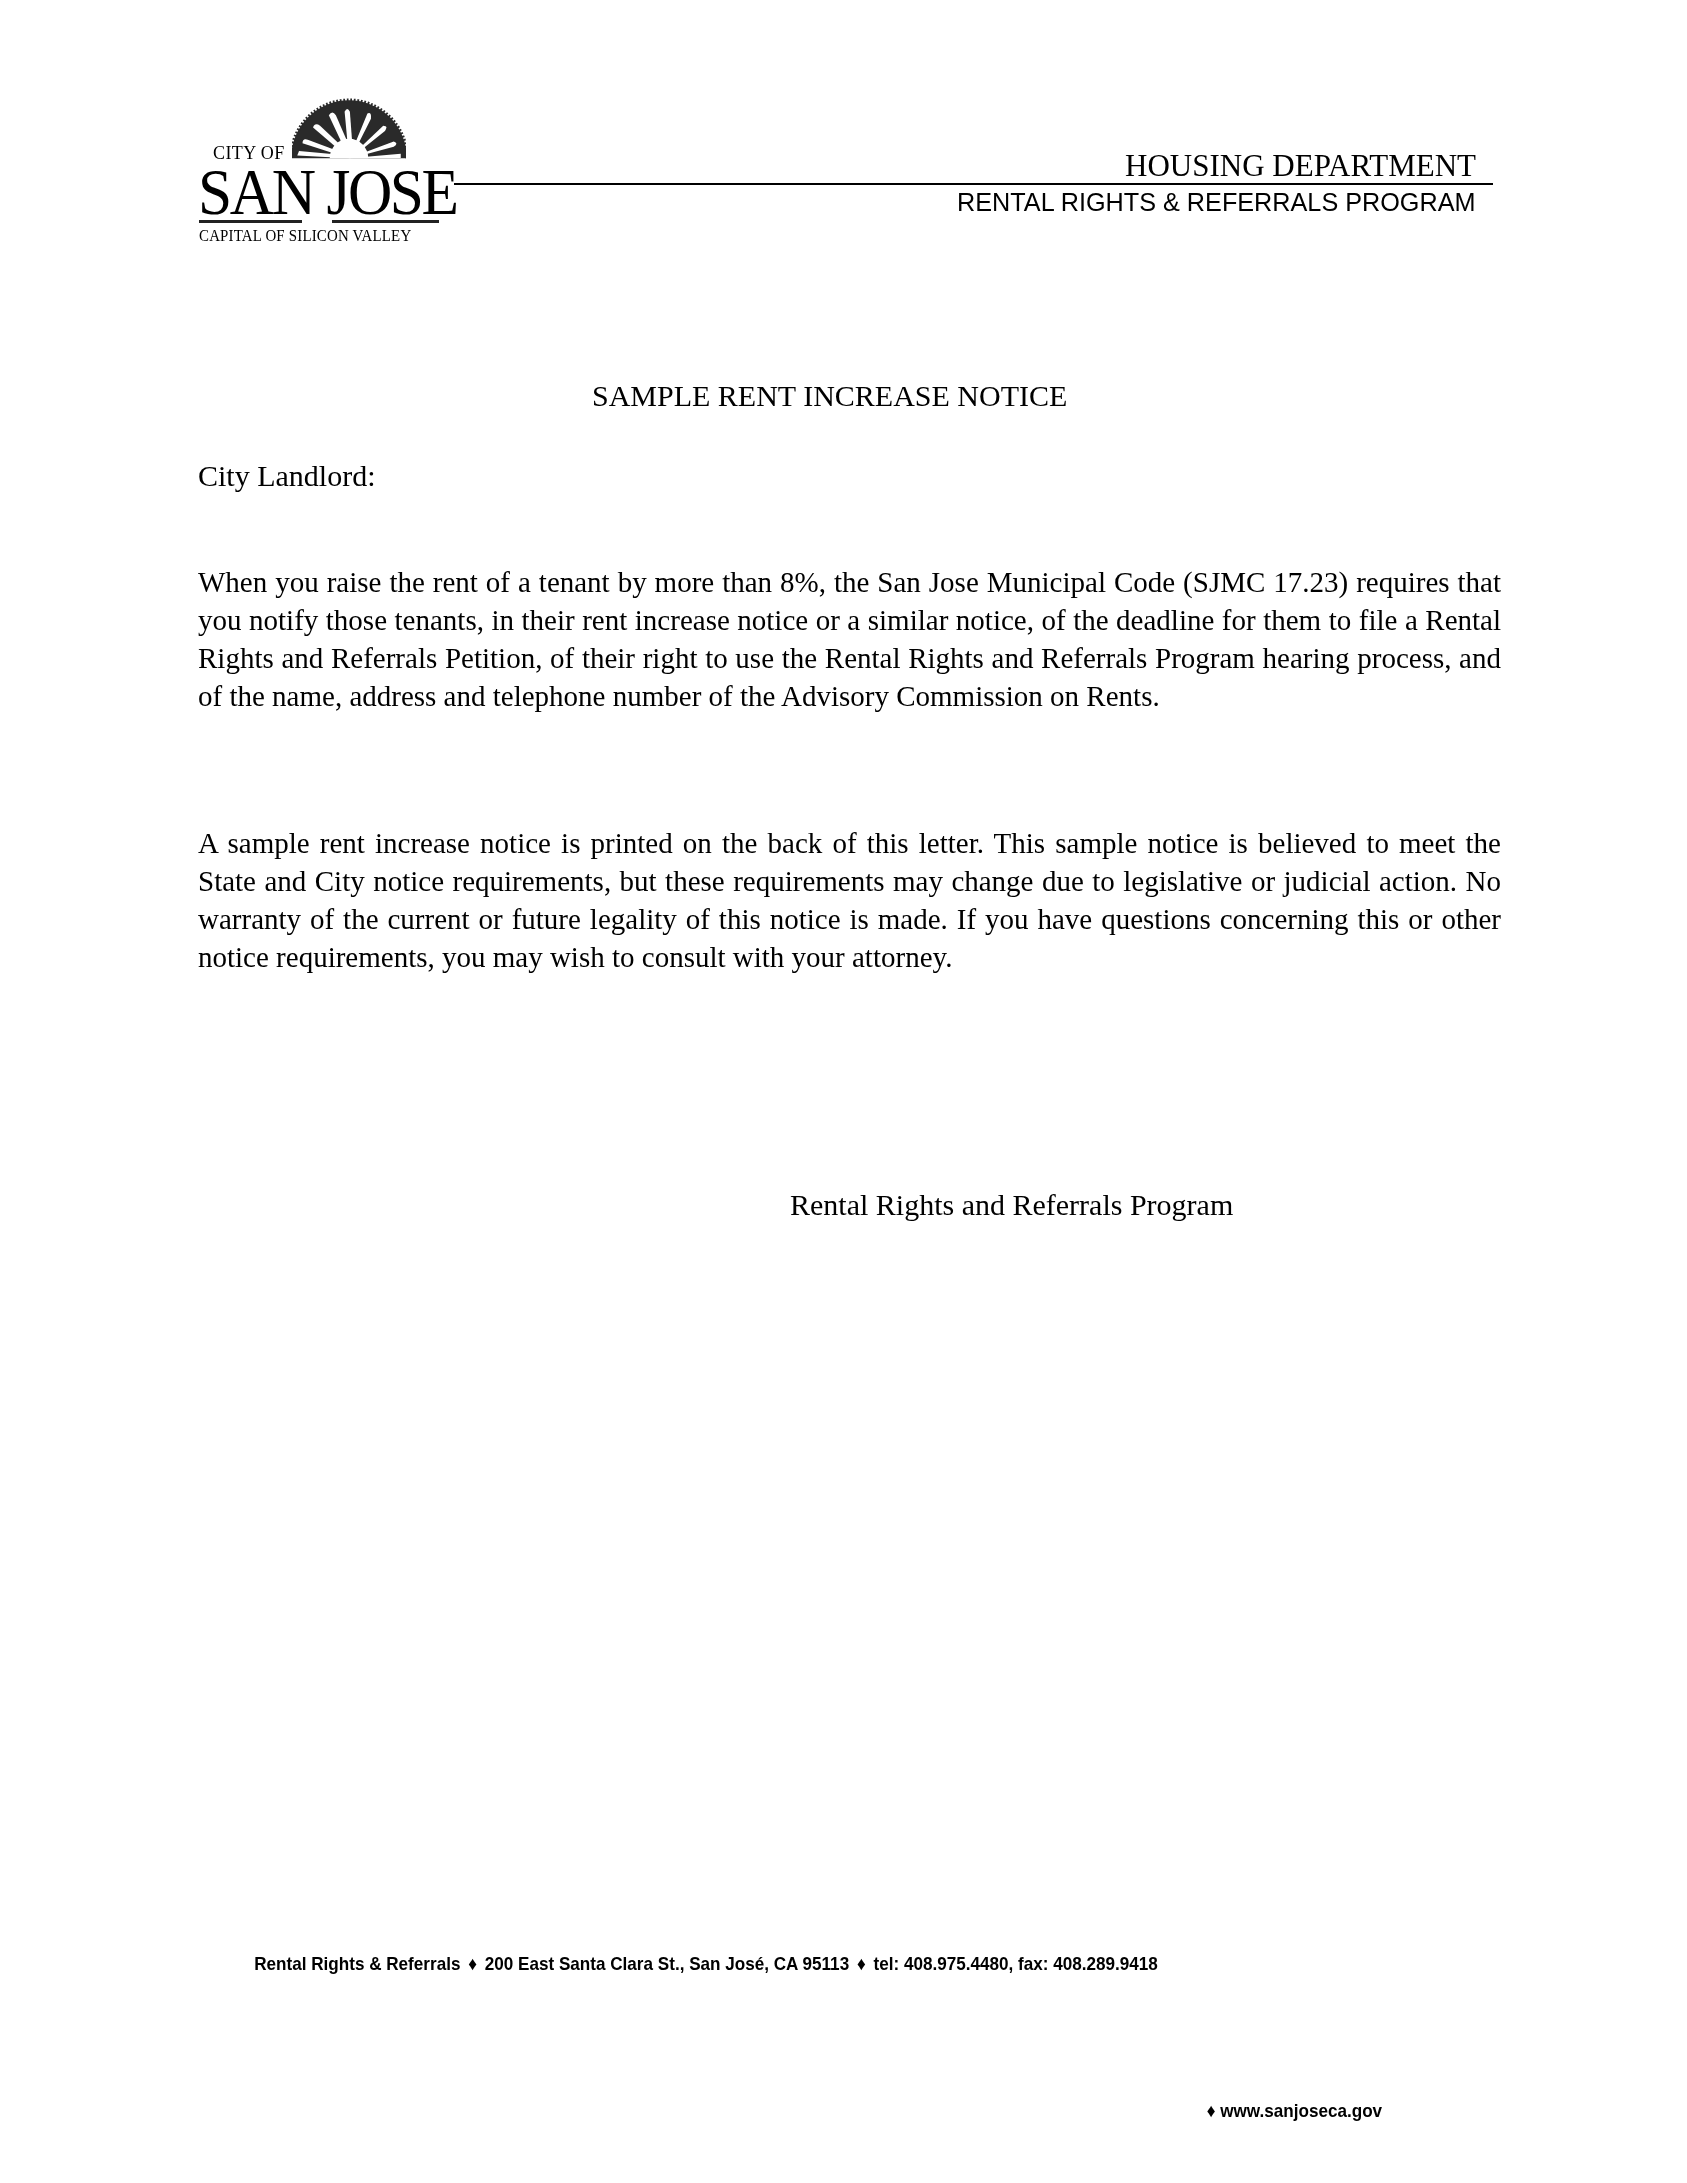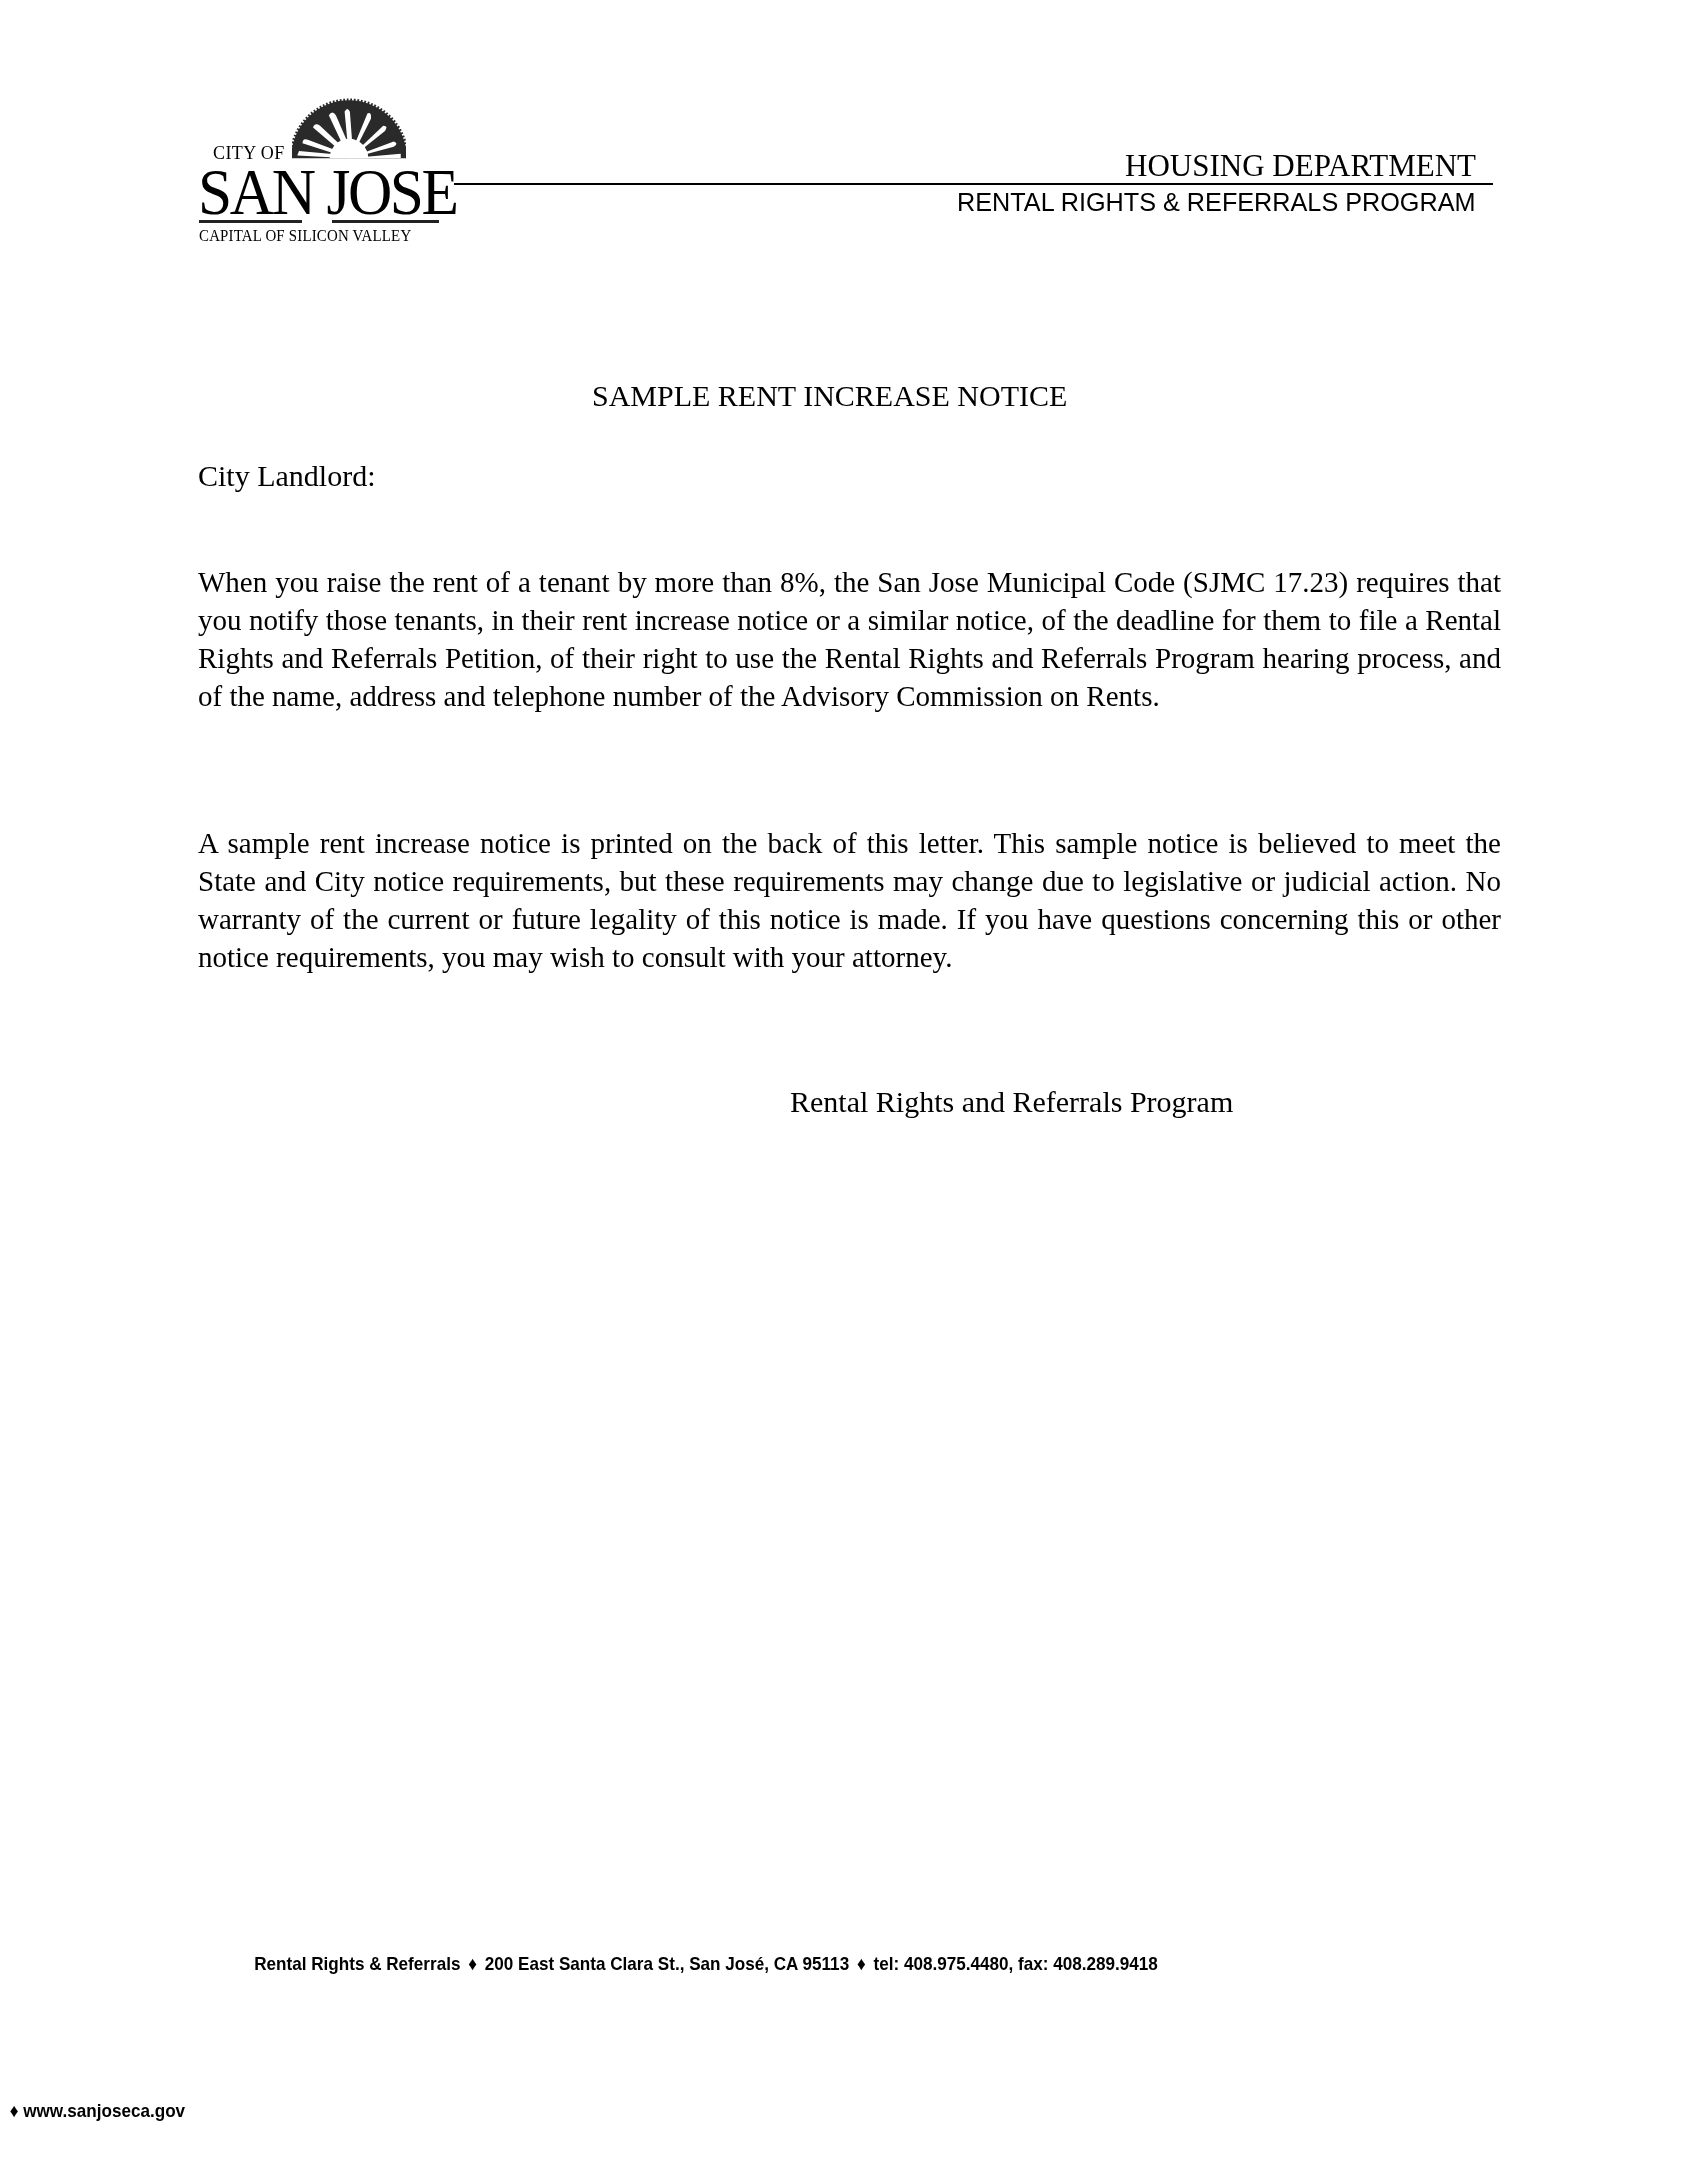--- a/index.html
+++ b/index.html
@@ -21,26 +21,26 @@
   #header-rule { left:454px; top:183px; width:1039px; height:1.7px; background:#000; }
   #dept { right:211px; top:148px; font-size:31px; white-space:nowrap; }
   #program { right:211px; top:187px; font-size:26px; white-space:nowrap; transform:scaleX(0.97); transform-origin:right top; }
 
   
   #title { left:592px; top:379px; font-size:30px; white-space:nowrap;text-align:center; }
   #salutation { left:198px; top:459px; font-size:30px; white-space:nowrap; }
   .para { left:198px; width:1303px; font-size:29px; line-height:38px; text-align:justify; text-align-last:left; }
   #para1 { top:535px;margin-top:28px; }
   #para2 { top:784px;margin-top:40px; }
-  #signature { left:790px; top:1085px; font-size:30px; white-space:nowrap; }
+  #signature { left:790px; top:1188px; font-size:30px; white-space:nowrap; }
 
   
   #footer1 { left:0; width:1412px; top:1953px; text-align:center; font-size:19px; font-weight:bold; white-space:nowrap; }
   #footer1 .inner { display:inline-block; transform:scaleX(0.9); transform-origin:center; }
-  #footer2 { left:0; width:1392px; top:2100px; text-align:left; font-size:19px; font-weight:bold; white-space:nowrap; }
+  #footer2 { left:0; width:1392px; top:2100px; text-align:right; font-size:19px; font-weight:bold; white-space:nowrap; }
   #footer2 .inner { display:inline-block; transform:scaleX(0.9); transform-origin:center; }
   .sep { margin:0 8.7px; }
 </style>
 </head>
 <body>
 
 <div id="logo" class="abs serif">
   <svg width="114" height="66" viewBox="0 0 130 75">
     <defs>
       <clipPath id="half">

